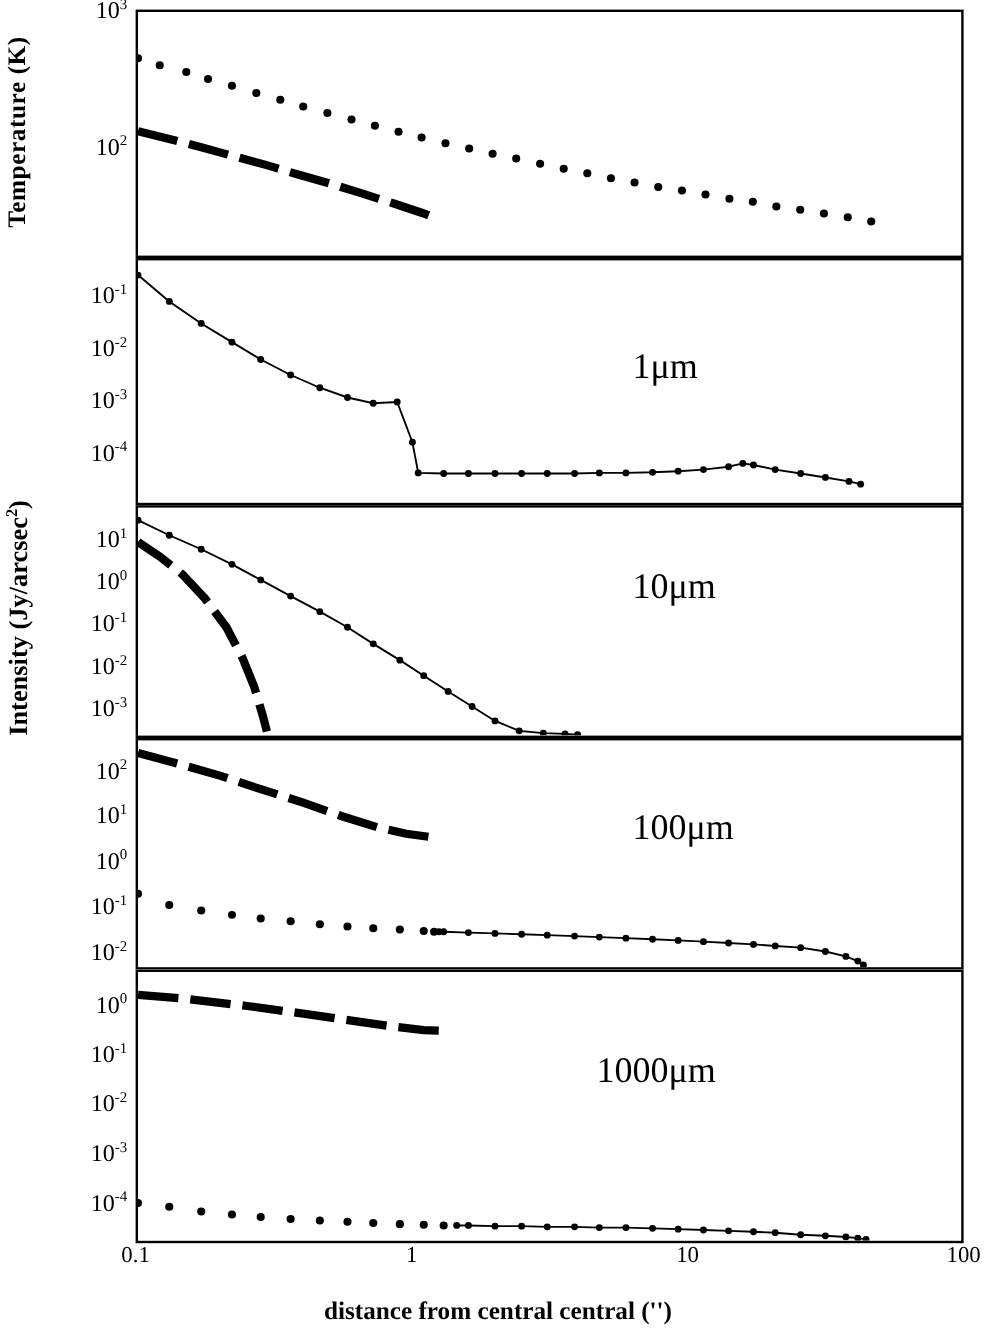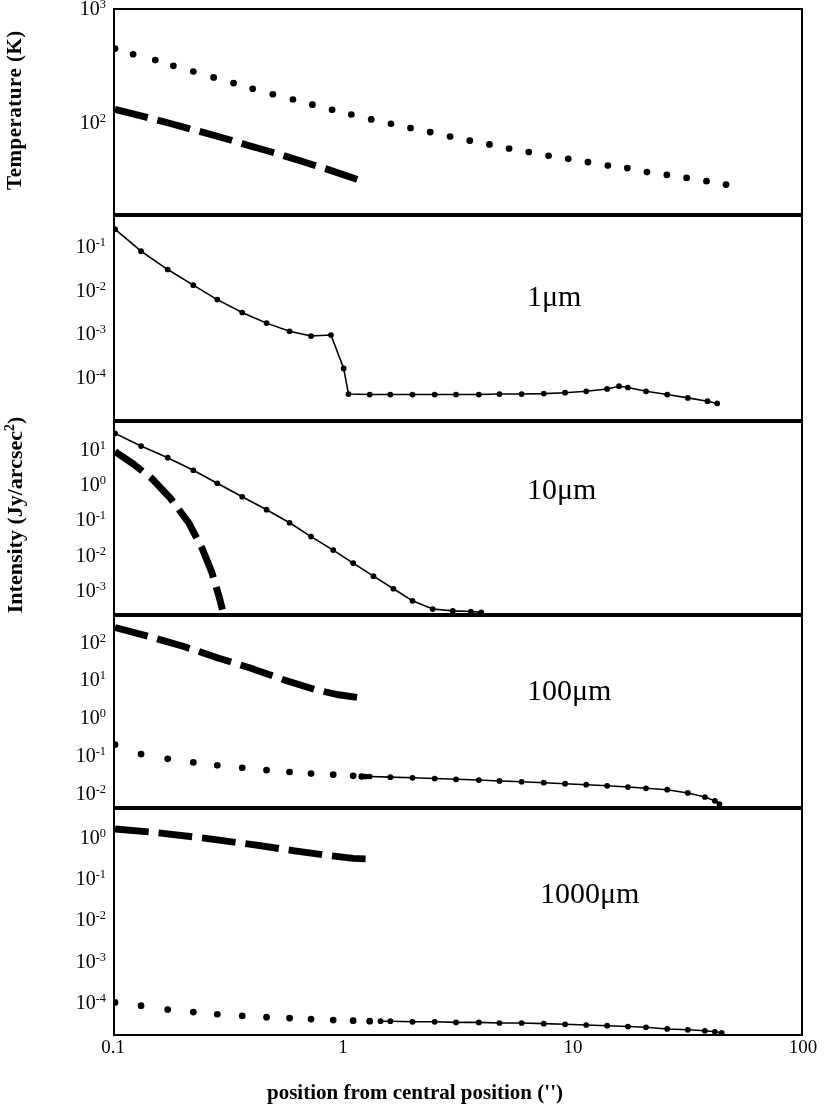--- a/index.html
+++ b/index.html
@@ -71,21 +71,21 @@
 </style>
 </head>
 <body>
 
 <div id="root">
 
   <div class="ylabel-temp">Temperature (K)</div>
 
   <div class="ylabel-int">Intensity (Jy/arcsec<sup>2</sup>)</div>
 
-  <div class="xlabel">position from central position ('')</div>
+  <div class="xlabel">distance from central central ('')</div>
 
   <div id="panels">
       <div class="panel" style="top: 8px; height: 207px;">
         <svg viewBox="0 0 690 207" preserveAspectRatio="none">
           <circle cx="0.00" cy="39.36" r="3.4" fill="#000"></circle>
           <circle cx="18.21" cy="45.16" r="3.4" fill="#000"></circle>
           <circle cx="40.50" cy="51.05" r="3.4" fill="#000"></circle>
           <circle cx="58.71" cy="56.94" r="3.4" fill="#000"></circle>
           <circle cx="78.76" cy="62.74" r="3.4" fill="#000"></circle>
           <circle cx="99.21" cy="68.73" r="3.4" fill="#000"></circle>
@@ -265,21 +265,21 @@
 <div class="ytickwrap" style="top: 8px; height: 207px;">
       <div class="ytick" style="top: 113.5px;">10<sup>2</sup></div>
       <div class="ytick" style="top: 0px;">10<sup>3</sup></div>
     </div>
     <div class="ytickwrap" style="top: 215px; height: 206px;">
       <div class="ytick" style="top: 30.6px;">10<sup>-1</sup></div>
       <div class="ytick" style="top: 74.5px;">10<sup>-2</sup></div>
       <div class="ytick" style="top: 118.3px;">10<sup>-3</sup></div>
       <div class="ytick" style="top: 162.2px;">10<sup>-4</sup></div>
     </div>
-    <div class="panel-ann" style="left: 527px; top: 279px;">1μm</div>
+    <div class="panel-ann" style="left: 527px; top: 289px;">1μm</div>
     <div class="ytickwrap" style="top: 421px; height: 194px;">
       <div class="ytick" style="top: 27.6px;">10<sup>1</sup></div>
       <div class="ytick" style="top: 63px;">10<sup>0</sup></div>
       <div class="ytick" style="top: 98.4px;">10<sup>-1</sup></div>
       <div class="ytick" style="top: 133.8px;">10<sup>-2</sup></div>
       <div class="ytick" style="top: 169.2px;">10<sup>-3</sup></div>
     </div>
     <div class="panel-ann" style="left: 527px; top: 472px;">10μm</div>
     <div class="ytickwrap" style="top: 615px; height: 193px;">
       <div class="ytick" style="top: 26.5px;">10<sup>2</sup></div>
@@ -289,14 +289,14 @@
       <div class="ytick" style="top: 177.9px;">10<sup>-2</sup></div>
     </div>
     <div class="panel-ann" style="left: 527px; top: 672.9px;">100μm</div>
     <div class="ytickwrap" style="top: 808px; height: 228px;">
       <div class="ytick" style="top: 28.9px;">10<sup>0</sup></div>
       <div class="ytick" style="top: 70.1px;">10<sup>-1</sup></div>
       <div class="ytick" style="top: 111.4px;">10<sup>-2</sup></div>
       <div class="ytick" style="top: 152.7px;">10<sup>-3</sup></div>
       <div class="ytick" style="top: 194px;">10<sup>-4</sup></div>
     </div>
-    <div class="panel-ann" style="left: 540px; top: 876.4px;">1000μm</div>
+    <div class="panel-ann" style="left: 497px; top: 876.4px;">1000μm</div>
   </div>
 
 </body></html>

